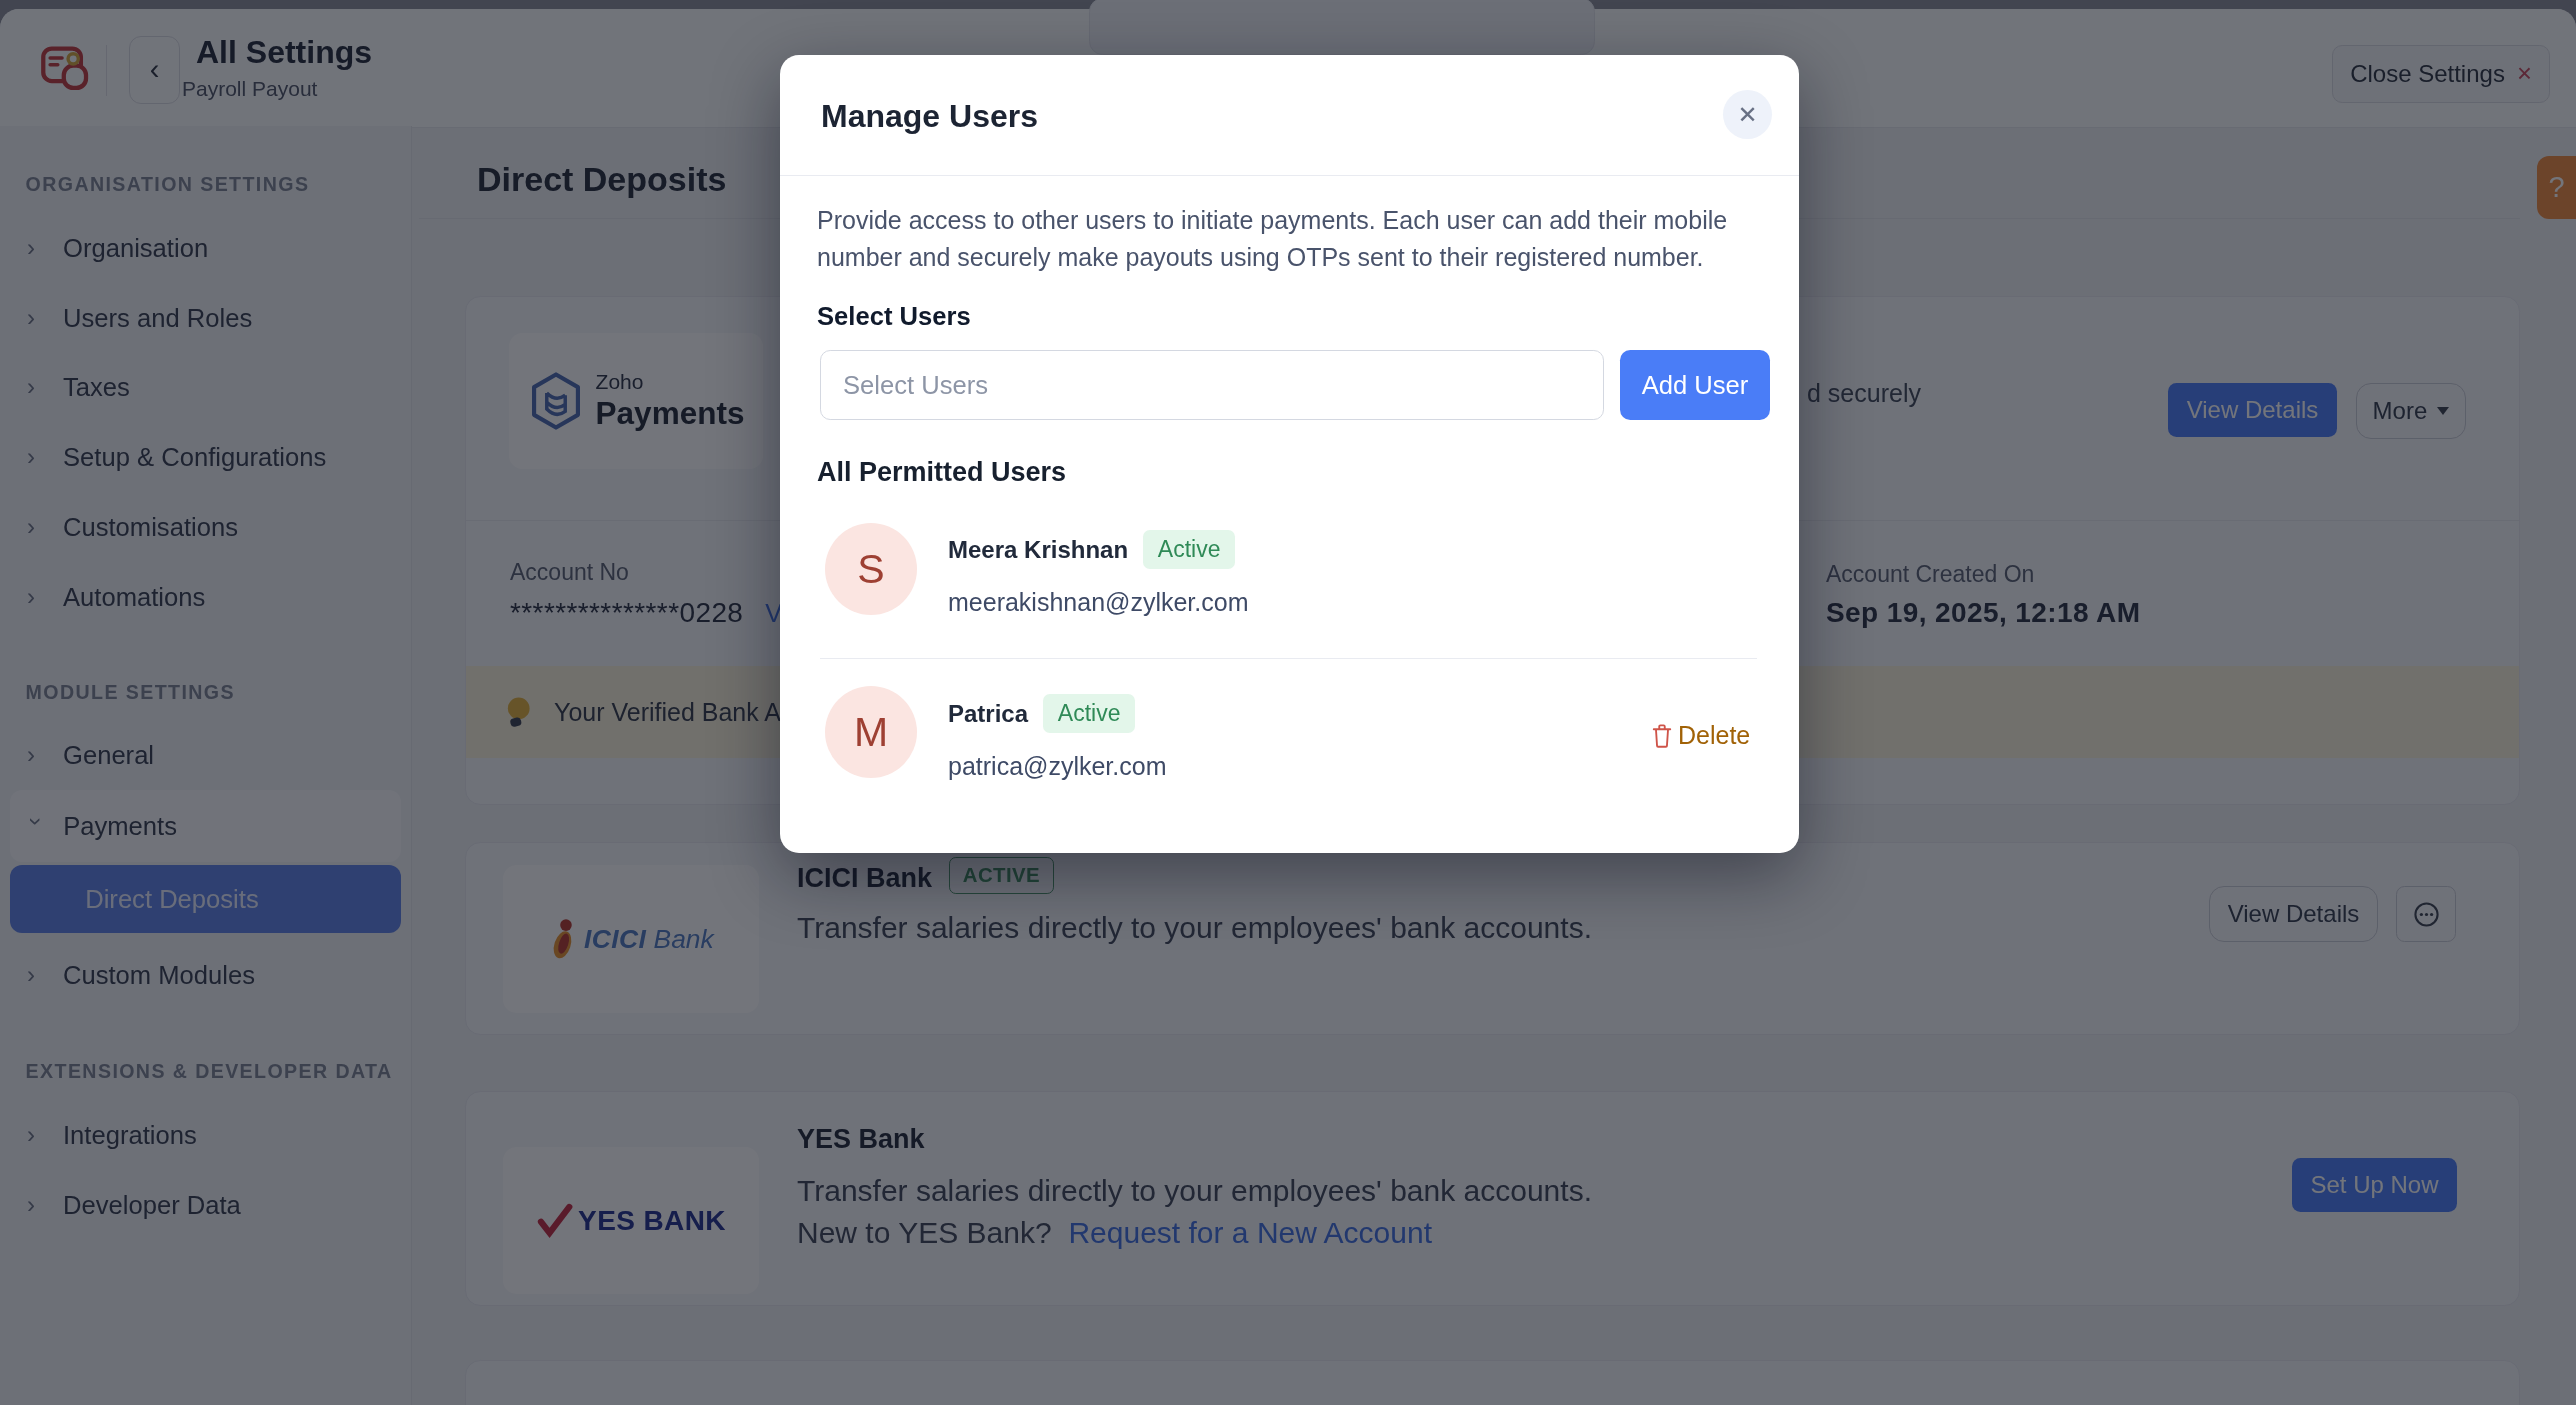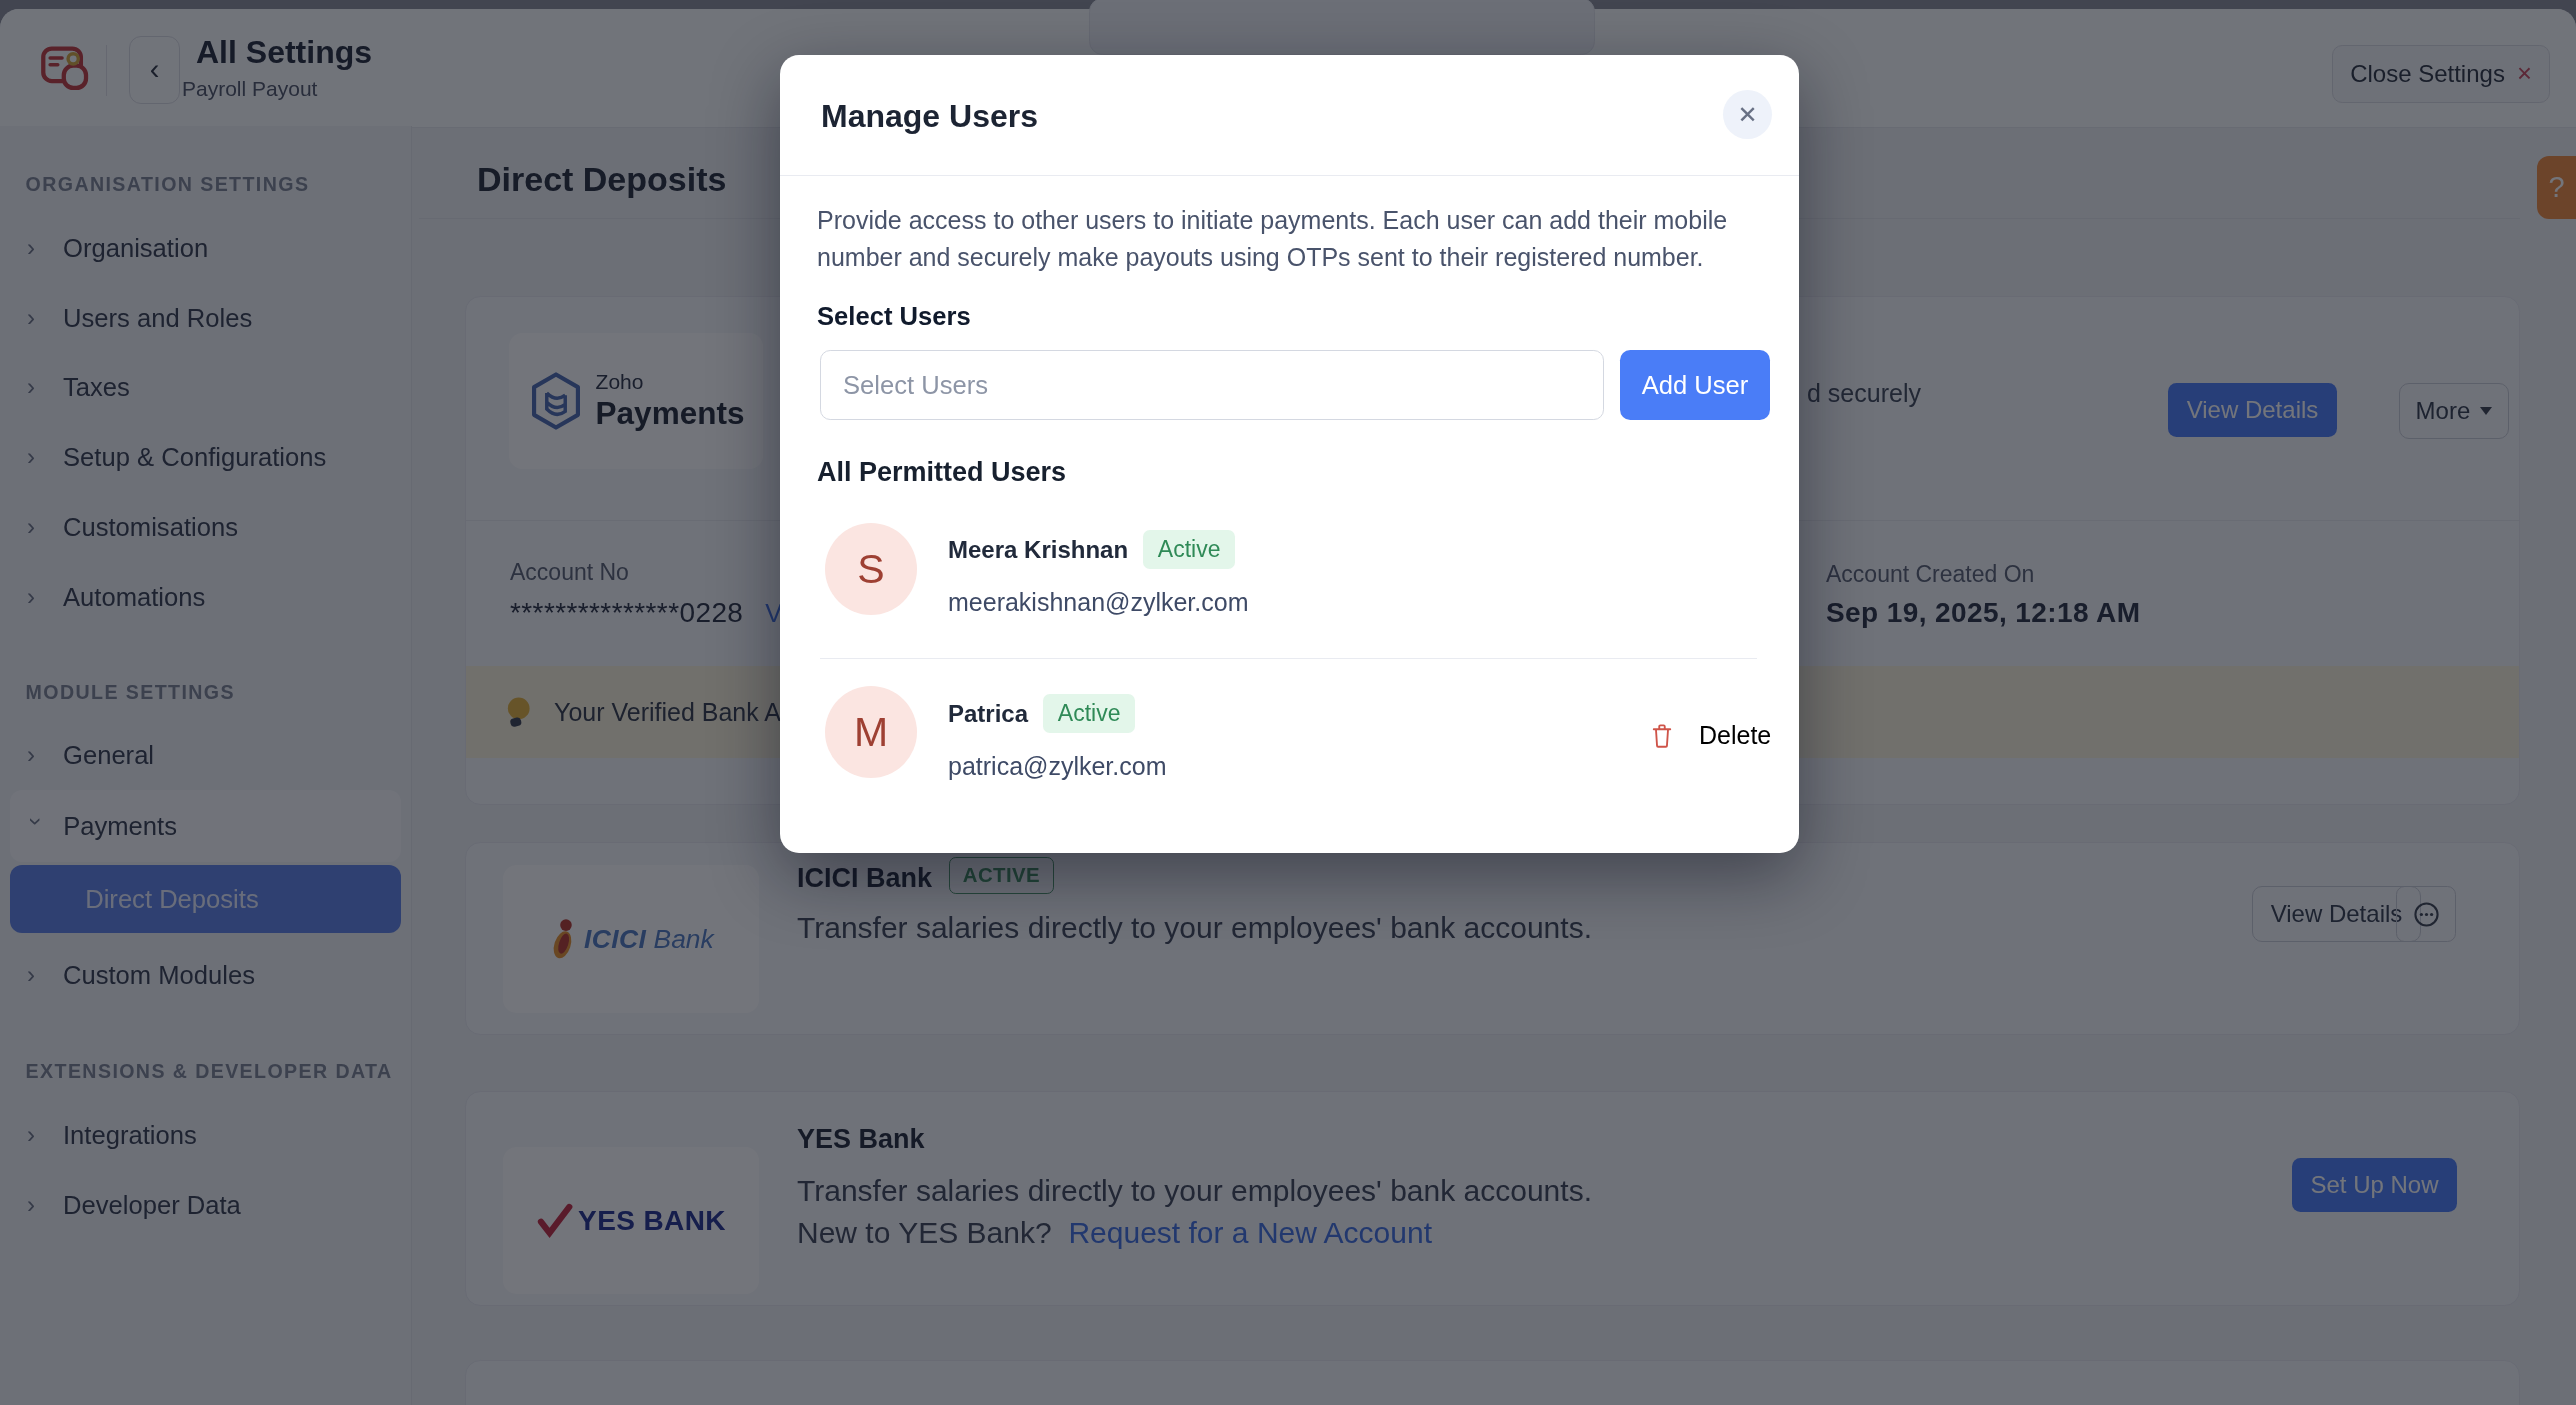--- a/index.html
+++ b/index.html
@@ -39,22 +39,22 @@
   .pill.selected{background:#5d80e6;height:68px;padding-left:75px;color:#e7edff;font-weight:500;}
 
   
   .page-title{position:absolute;left:477px;top:160px;font-size:34px;font-weight:700;color:#242b3a;}
   .title-divider{position:absolute;left:419px;top:218px;right:56px;border-top:0.9px solid #e3e5ea;}
   .card{position:absolute;left:465px;width:2055px;background:#f6f7fa;border:0.9px solid #e6e8ee;border-radius:15.3px;box-sizing:border-box;}
   .logo-box{position:absolute;background:#ffffff;border-radius:13.6px;display:flex;align-items:center;justify-content:center;}
   .frag{position:absolute;font-size:25px;color:#3f4859;}
   .btn-solid{position:absolute;background:#4a7df7;color:#ffffff;border-radius:8.5px;display:flex;align-items:center;
              justify-content:center;font-size:24px;cursor:pointer;}
-  .btn-outline{position:absolute;background:transparent;border:0.9px solid #c9cdd6;color:#333c4e;border-radius:10px;
-               display:flex;align-items:center;justify-content:center;font-size:24px;gap:10.2px;cursor:pointer;margin-left:43px;}
+  .btn-outline{position:absolute;background:transparent;border:0.9px solid #c9cdd6;color:#333c4e;border-radius:15px;
+               display:flex;align-items:center;justify-content:center;font-size:24px;gap:10.2px;cursor:pointer;}
   .caret{width:0;height:0;border-left:6px solid transparent;border-right:6px solid transparent;border-top:8.5px solid #39414f;}
   .field-label{position:absolute;font-size:23px;color:#596173;}
   .field-value{position:absolute;font-size:28px;color:#2a3143;font-weight:600;letter-spacing:0.4px;}
   .link{color:#3f6fe0;cursor:pointer;text-decoration:none;}
   .card-divider{position:absolute;left:0;right:0;border-top:0.9px solid #e7e9ee;}
   .banner{position:absolute;left:0;right:0;height:92px;background:#faf3dc;display:flex;align-items:center;
           padding-left:37px;box-sizing:border-box;gap:22px;font-size:25px;color:#333b4a;overflow:hidden;white-space:nowrap;}
   .bank-head{position:absolute;font-size:27px;font-weight:700;color:#1f2737;}
   .bank-desc{position:absolute;font-size:30px;color:#3e4759;}
   .badge-outline{position:absolute;border:1.7px solid #4b9367;color:#3e8e5d;font-size:20.4px;font-weight:700;
@@ -81,21 +81,21 @@
   .m-add{position:absolute;left:840px;top:295px;width:150px;height:70px;background:#4a7df7;color:#fff;border:none;
          border-radius:10.2px;font-size:25.6px;font-weight:500;font-family:inherit;cursor:pointer;}
   .m-heading{position:absolute;left:37px;top:402px;font-size:27px;font-weight:700;color:#17202e;}
   .avatar{position:absolute;width:92px;height:92px;border-radius:50%;background:#fbe5e1;display:flex;
           align-items:center;justify-content:center;font-size:41px;color:#9e4033;}
   .u-nameline{position:absolute;display:flex;align-items:center;gap:15.3px;}
   .u-name{font-size:24px;font-weight:700;color:#212a3b;}
   .badge-soft{background:#e3f6ea;color:#2f8a57;font-size:23px;border-radius:6.8px;padding:6px 14.5px;}
   .u-email{position:absolute;font-size:25px;color:#3e4a66;}
   .row-divider{position:absolute;left:40px;right:42px;border-top:0.9px solid #e9ebf1;}
-  .delete-btn{position:absolute;display:flex;align-items:center;gap:26px;font-size:25px;color:#000000;cursor:pointer;}
+  .delete-btn{position:absolute;display:flex;align-items:center;gap:5px;font-size:25px;color:#a16207;cursor:pointer;}
 </style>
 </head>
 <body>
 
 <div id="app">
 
   <div class="panel-bg"></div>
 
   <div class="header">
     <span class="abs" style="left:39px;top:31px;">

